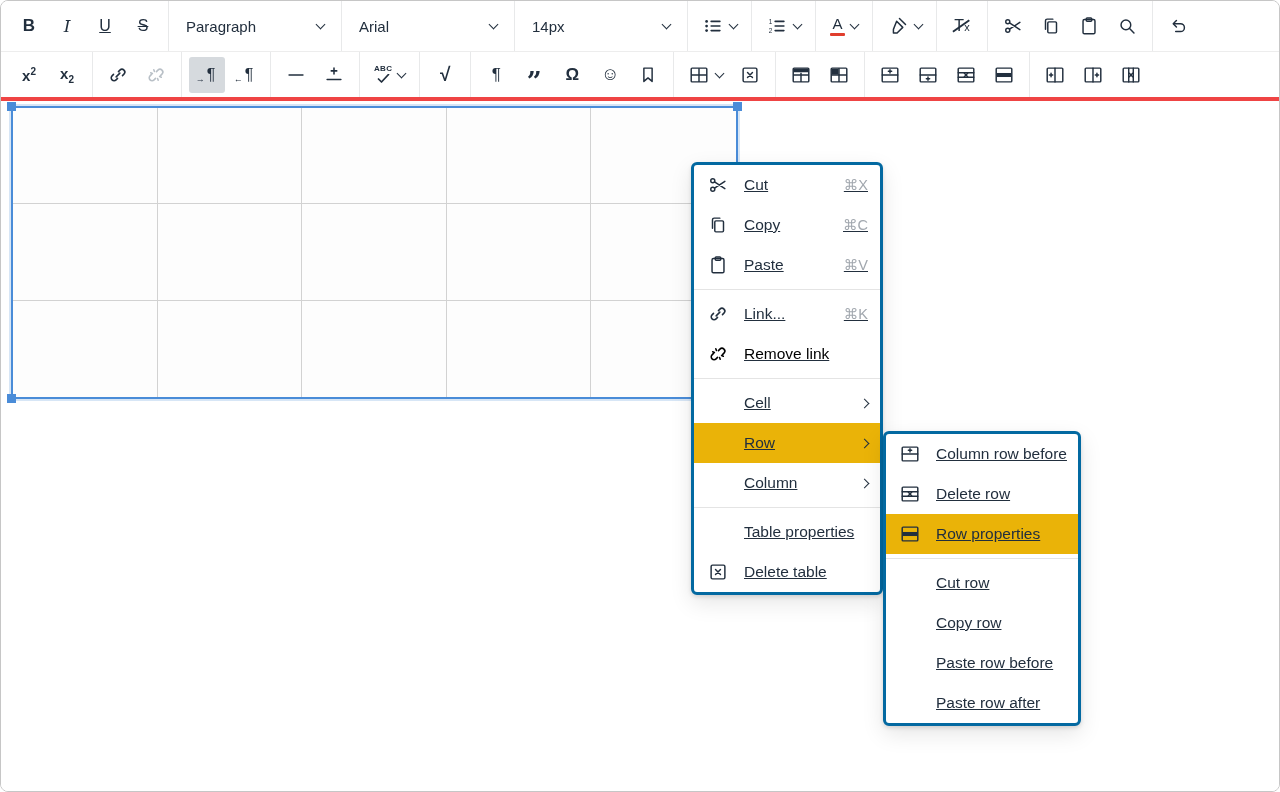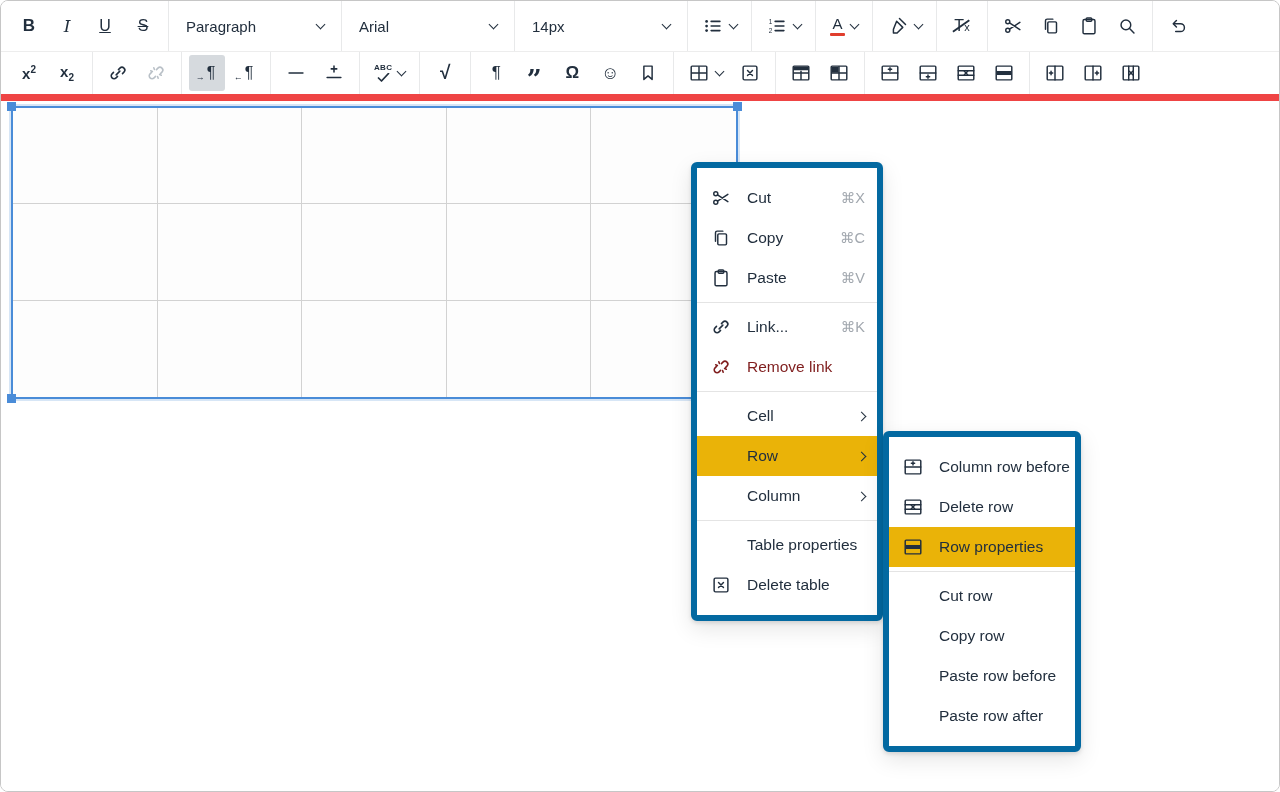--- a/index.html
+++ b/index.html
@@ -5,21 +5,21 @@
   * { box-sizing: border-box; margin: 0; padding: 0; }
   html,body { width: 1280px; height: 792px; }
   body { font-family: "Liberation Sans", "DejaVu Sans", sans-serif; background: #fff; color: #222f3e; }
 
   .window { position: relative; width: 1280px; height: 792px; background: #fff;
             border: 1px solid #c6c6c6; border-radius: 8px; overflow: hidden; }
 
   
   .toolbar { display: flex; align-items: stretch; background: #fff; padding: 0 3px; }
   .row1 { height: 51px; border-bottom: 1px solid #ededed; }
-  .row2 { height: 49px; border-bottom: 7px solid #ef4444; }
+  .row2 { height: 49px; border-bottom: 4px solid #ef4444; }
   .tb-group { display: flex; align-items: center; padding: 0 7px; border-right: 1px solid #e8e9ea; gap: 2px; }
   .tb-group.last { border-right: none; margin-left: 0; }
   .tbtn { display: flex; align-items: center; justify-content: center; min-width: 36px; height: 36px;
           border: none; background: transparent; border-radius: 3px; color: #222f3e;
           font-family: inherit; cursor: pointer; padding: 0 4px; }
   .tbtn.active { background: #d6dade; }
   .tbtn.disabled { color: #b9c0c7; cursor: default; }
   .tbtn.split { padding: 0 7px; gap: 6px; }
   .lbl-btn { width: 158px; justify-content: space-between; padding: 0 10px; font-size: 15px; }
   .chev { width: 7px; height: 7px; border-right: 1.7px solid currentColor; border-bottom: 1.7px solid currentColor;
@@ -62,27 +62,27 @@
             display: grid; grid-template-columns: repeat(5,1fr); grid-template-rows: repeat(3,1fr);
             background: #fff; }
   .ecell { border-right: 1px solid #d2d2d2; border-bottom: 1px solid #d2d2d2; background: #fdfdfd; }
   .ecell:nth-child(5n) { border-right: none; }
   .ecell:nth-child(n+11) { border-bottom: none; }
   .handle { position: absolute; width: 9px; height: 9px; background: #4a8cd8; z-index: 2; }
   .h-tl { left: -6px; top: -6px; } .h-tr { right: -6px; top: -6px; }
   .h-bl { left: -6px; bottom: -6px; } .h-br { right: -6px; bottom: -6px; }
 
   
-  .menu { position: absolute; background: #fff; border: 6px solid #0369a1; border-radius: 6px;
-          box-shadow: 0 2px 4px rgba(0,0,0,.12), 0 8px 22px rgba(0,0,0,.10); padding: 10px 0; }
+  .menu { position: absolute; background: #fff; border: 3px solid #0369a1; border-radius: 6px;
+          box-shadow: 0 2px 4px rgba(0,0,0,.12), 0 8px 22px rgba(0,0,0,.10); padding: 0 0; text-decoration: underline; }
   .context-menu { left: 690px; top: 61px; width: 192px; z-index: 10; }
   .submenu { left: 882px; top: 330px; width: 198px; z-index: 11; }
   .menu-item { display: flex; align-items: center; height: 40px; padding: 0 12px; font-size: 15.5px; cursor: pointer; }
   .menu-item.highlighted { background: #eab308; }
-  .menu-item.disabled { color: #7f1d1d; cursor: default; justify-content: flex-end; }
+  .menu-item.disabled { color: #000000; cursor: default; justify-content: flex-end; }
   .mi-icon { width: 24px; height: 24px; margin-right: 14px; flex: none;
              display: flex; align-items: center; justify-content: center; }
   .mi-label { flex: 1; white-space: nowrap; }
   .mi-shortcut { color: #a1a7ae; font-size: 14.5px; margin-left: 14px; }
   .mi-caret { width: 7px; height: 7px; border-right: 1.7px solid currentColor; border-bottom: 1.7px solid currentColor;
               transform: rotate(-45deg); margin-left: 12px; flex: none; }
   .menu-divider { height: 1px; background: #e4e4e4; margin: 4px 0; }
 </style>
 </head>
 <body>

